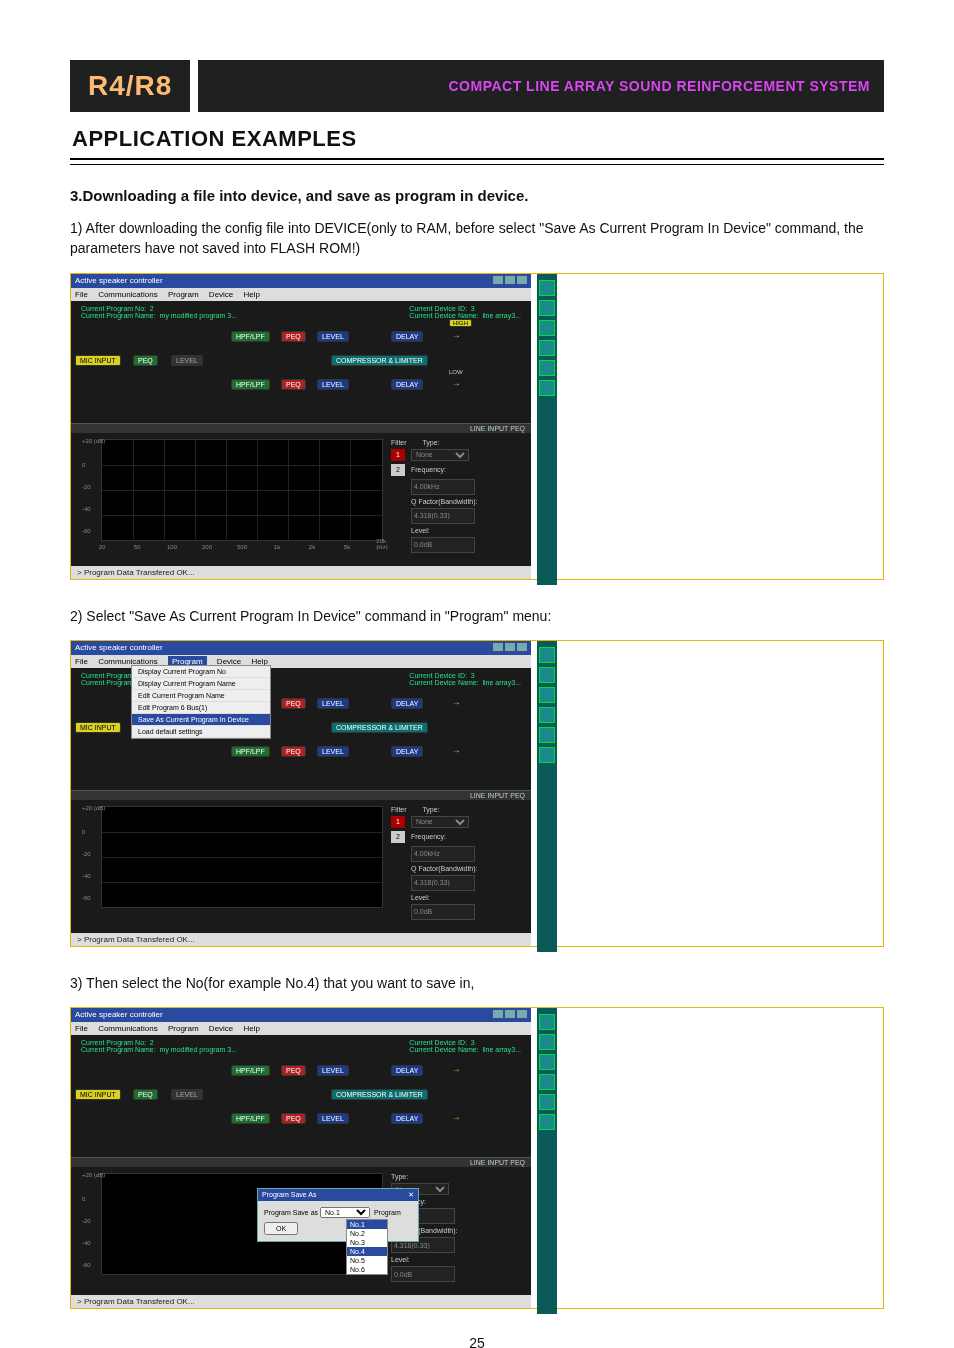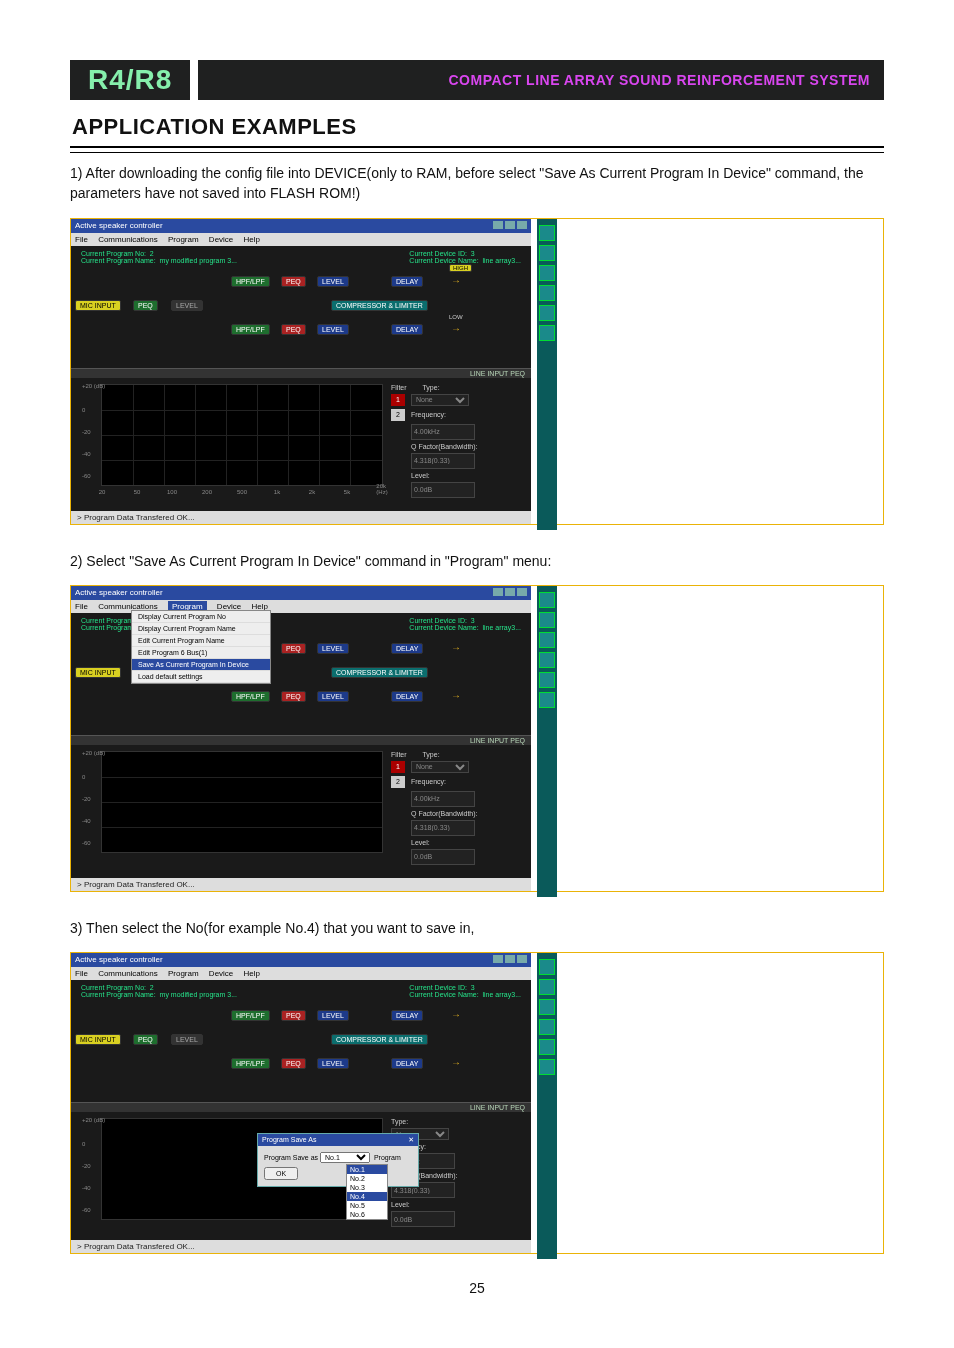--- a/index.html
+++ b/index.html
@@ -1,18 +1,18 @@
 <!DOCTYPE html>
 <html><head>
 <meta charset="utf-8">
 <style>
   body{margin:0;font-family:Arial,Helvetica,sans-serif;background:#fff;color:#111;width:954px}
   .page{padding:60px 70px 40px 70px}
   .hdr-bar{display:flex;align-items:stretch;margin-bottom:14px}
-  .hdr-left{background:#1f2020;color:#86efac;font-size:28px;font-weight:bold;padding:4px 18px;letter-spacing:1px}
+  .hdr-left{background:#1f2020;color:#fdba74;font-size:28px;font-weight:bold;padding:10px 18px;letter-spacing:1px}
   .hdr-right{flex:1;background:#1f2020;color:#d946ef;display:flex;align-items:center;justify-content:flex-end;padding:0 14px;font-size:14px;font-weight:bold;letter-spacing:0.5px}
   .hdr-gap{width:8px;background:#fff}
   .rule-dbl{border-top:2px solid #000;border-bottom:1px solid #000;height:4px;margin:6px 0 10px 0}
   h2.sec{font-size:22px;font-weight:bold;margin:0 0 2px 2px;letter-spacing:0.5px}
   h3.sub{font-size:15px;margin:22px 0 14px 0}
   p.body{font-size:14px;margin:0 0 14px 0;line-height:1.45}
   .shot{display:block;margin:10px auto 26px auto;border:1px solid #eab308}
   
   .win{width:460px;background:#1a1a1a;position:relative;font-size:8px;color:#b8d6b8}
   .titlebar{background:#2a4aa0;color:#fff;padding:2px 4px;font-size:8px;display:flex;justify-content:space-between}
@@ -64,20 +64,21 @@
 <div class="page">
   <div class="hdr-bar">
     <div class="hdr-left">R4/R8</div>
     <div class="hdr-gap"></div>
     <div class="hdr-right">COMPACT LINE ARRAY SOUND REINFORCEMENT SYSTEM</div>
   </div>
 
   <h2 class="sec">APPLICATION EXAMPLES</h2>
   <div class="rule-dbl"></div>
 
+  <h3 class="sub">3.Downloading a file into device, and save as program in device.</h3>
 
   <p class="body"><span>1) After downloading the config file into DEVICE(only to RAM, before select "Save As Current Program In Device" command, the parameters have not saved into FLASH ROM!)</span></p>
 
   <div class="shot" style="position:relative">
     <div class="win">
       <div class="titlebar">
         <span>Active speaker controller</span>
         <span class="btns"><span></span><span></span><span></span></span>
       </div>
       <div class="menubar">

